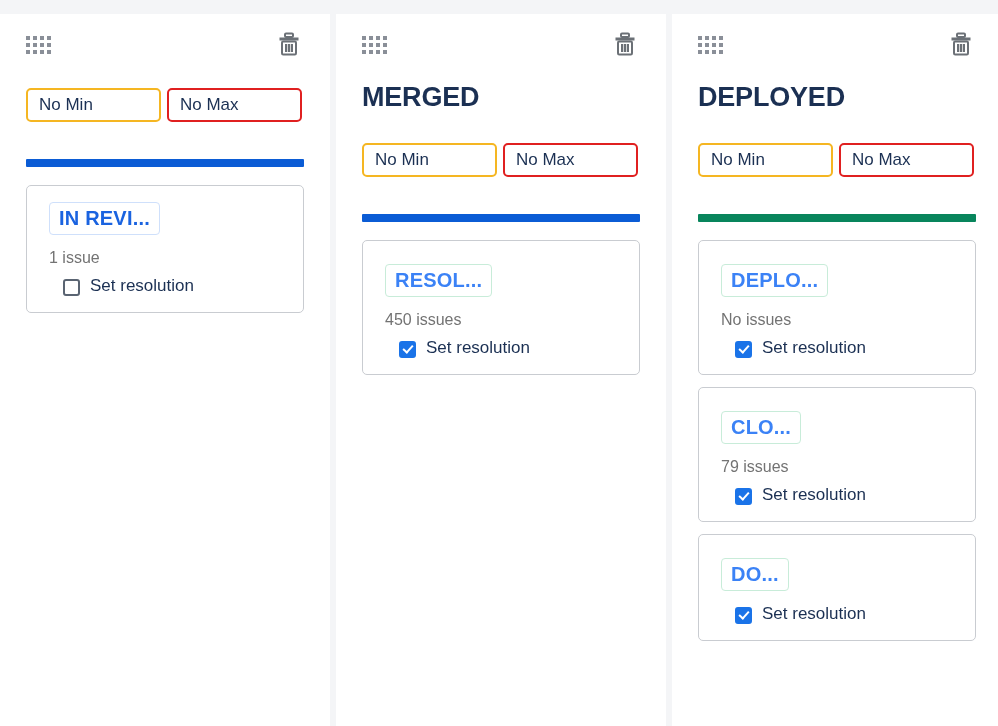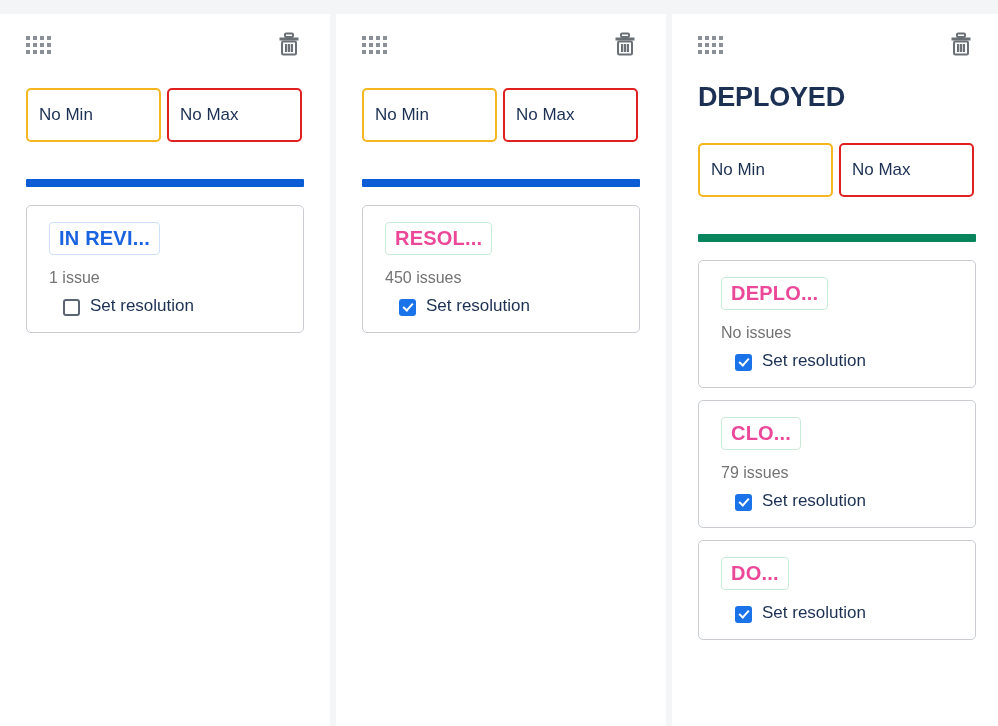--- a/index.html
+++ b/index.html
@@ -75,21 +75,21 @@
   }
 
   
   .limits {
     display: flex;
     gap: 6px;
     margin-top: 30px;
   }
   .limit-field {
     box-sizing: border-box;
-    height: 54px;
+    height: 34px;
     width: 135px;
     border-radius: 5px;
     background: #ffffff;
     color: #1b3053;
     font-size: 17px;
     font-family: "Liberation Sans", sans-serif;
     padding: 8px 11px;
     outline: none;
   }
   .limit-min { border: 2px solid #f5b622; }
@@ -126,23 +126,24 @@
     max-width: 185px;
     white-space: nowrap;
     overflow: hidden;
   }
   .badge-blue {
     color: #1a63e0;
     border: 1px solid #cfe0fb;
     background: #ffffff;
   }
   .badge-green {
-    color: #ec4899;
+    color: #3b82f6;
     border: 1px solid #c8ecd9;
     background: #ffffff;
+    margin-top: 7px;
   }
   .issue-count {
     font-size: 16px;
     color: #737373;
     margin-top: 10px;
   }
   .resolution-row {
     display: flex;
     align-items: flex-end;
     gap: 10px;
@@ -241,20 +242,21 @@
         </div>
         <button class="trash-btn"><svg width="22" height="24" viewBox="0 0 22 24" aria-hidden="true">
             <rect x="7" y="1.5" width="8" height="3.5" rx="1" fill="none" stroke="#6b7076" stroke-width="2"></rect>
             <rect x="1.5" y="5.5" width="19" height="3" fill="#6b7076"></rect>
             <rect x="4" y="9.5" width="14" height="13" rx="1.2" fill="none" stroke="#6b7076" stroke-width="2"></rect>
             <rect x="7" y="12" width="2.2" height="8" fill="#6b7076"></rect>
             <rect x="9.9" y="12" width="2.2" height="8" fill="#6b7076"></rect>
             <rect x="12.8" y="12" width="2.2" height="8" fill="#6b7076"></rect>
           </svg></button>
       </div>
+      <div class="col-title">MERGED</div>
       <div class="limits">
         <input class="limit-field limit-min" type="text" value="No Min" placeholder="No Min" style="">
         <input class="limit-field limit-max" type="text" value="No Max" placeholder="No Max" style="">
       </div>
       <div class="divider" style="background: rgb(11, 92, 213);"></div>
       <div class="cards">
         <div class="card"><span class="badge badge-green">RESOL...</span><div class="issue-count">450 issues</div><label class="resolution-row">
             <span class="cb cb-on"></span>
             <span class="resolution-label">Set resolution</span>
           </label></div>

